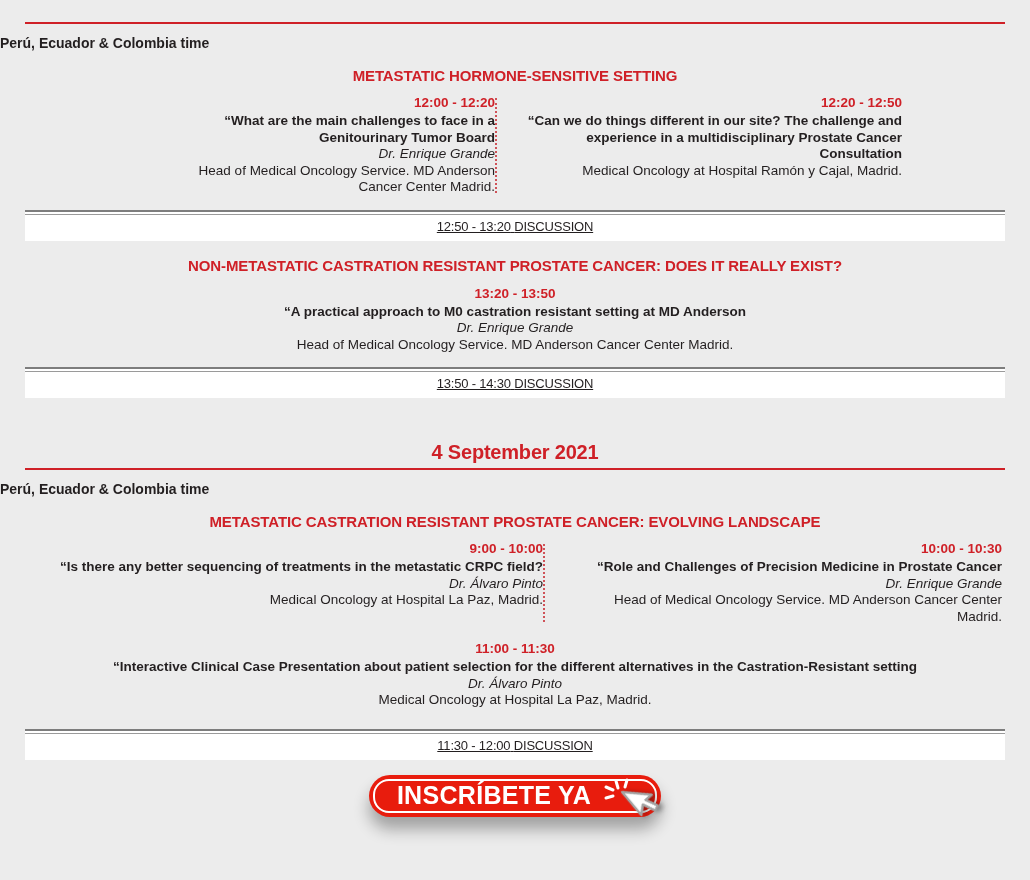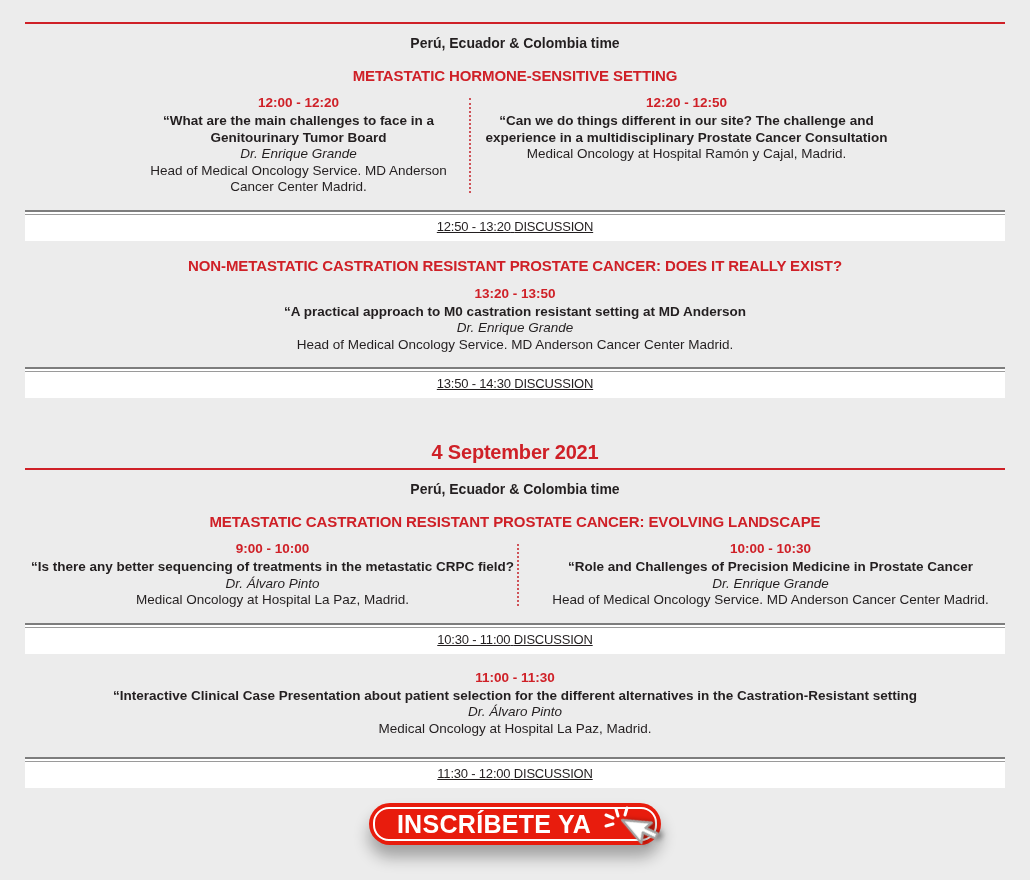--- a/index.html
+++ b/index.html
@@ -11,32 +11,32 @@
     overflow:hidden;
   }
   .page{width:1030px;height:880px;box-sizing:border-box;padding-top:16px;}
   .date-title{
     margin:0;text-align:center;
     font-size:20px;font-weight:bold;line-height:20px;
     color:var(--accent_red,#cf2027);
     letter-spacing:-0.2px;
   }
   .redline{height:2px;background:var(--accent_red,#cf2027);margin:6px 25px 0;}
-  .tz{margin-top:11px;text-align:center;font-size:14px;font-weight:bold;line-height:16px;}
+  .tz{margin-top:11px;font-size:14px;font-weight:bold;line-height:16px;}
   .track{
     margin:16px 30px 0;text-align:center;
     font-size:15px;font-weight:bold;line-height:17px;
     color:var(--accent_red,#cf2027);letter-spacing:-0.1px;
   }
   .cols{display:flex;margin-top:11px;align-items:stretch;}
-  .col{text-align:center;box-sizing:border-box;}
+  .col{text-align:right;box-sizing:border-box;margin-left:26px;}
   .d1 .col-l{width:469px;padding-left:128px;}
   .d1 .col-r{flex:1;padding-right:128px;}
   .d2 .col-l{width:517px;padding-left:28px;}
-  .d2 .col-r{flex:1;padding-right:8px;}
+  .d2 .col-r{flex:1;padding-right:28px;}
   .vdots{width:0;border-left:2px dotted #cf5258;margin:3px 0;}
   .time{color:var(--accent_red,#cf2027);font-weight:bold;font-size:13.5px;line-height:16px;margin-bottom:2px;}
   .stitle{font-weight:bold;font-size:13.5px;line-height:16.5px;}
   .speaker{font-style:italic;font-size:13.5px;line-height:16.5px;}
   .affil{font-size:13.5px;line-height:16.5px;}
   .band{margin:14px 25px 0;border-top:2px solid #7d7d7d;background:#ffffff;text-decoration:underline;}
   .band-inner{
     border-top:1px solid #9a9a9a;margin-top:2px;
     text-align:center;font-size:13px;line-height:13px;
     padding:5px 0 8px;letter-spacing:-0.2px;
@@ -123,23 +123,20 @@
       </div>
       <div class="vdots"></div>
       <div class="col col-r">
         <div class="time">10:00 - 10:30</div>
         <div class="stitle">“Role and Challenges of Precision Medicine in Prostate Cancer</div>
         <div class="speaker">Dr. Enrique Grande</div>
         <div class="affil">Head of Medical Oncology Service. MD Anderson Cancer Center Madrid.</div>
       </div>
     </div>
 
-    <div class="band">
-      <div class="band-inner"><span>10:30 - 11:00</span> <span>DISCUSSION</span></div>
-    </div>
 
     <div class="session-full" style="margin-top:16px;">
       <div class="time">11:00 - 11:30</div>
       <div class="stitle">“Interactive Clinical Case Presentation about patient selection for the different alternatives in the Castration-Resistant setting</div>
       <div class="speaker">Dr. Álvaro Pinto</div>
       <div class="affil">Medical Oncology at Hospital La Paz, Madrid.</div>
     </div>
 
     <div class="band band-last">
       <div class="band-inner"><span>11:30 - 12:00</span> <span>DISCUSSION</span></div>

